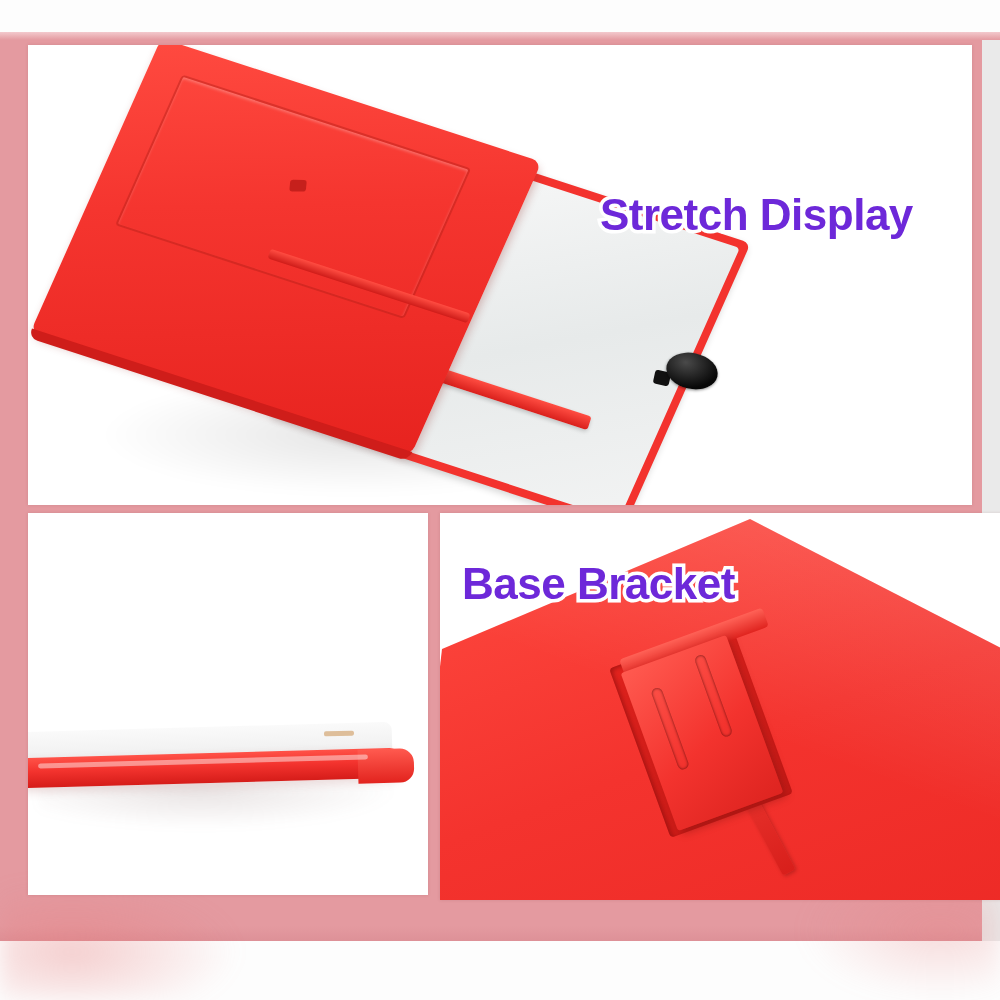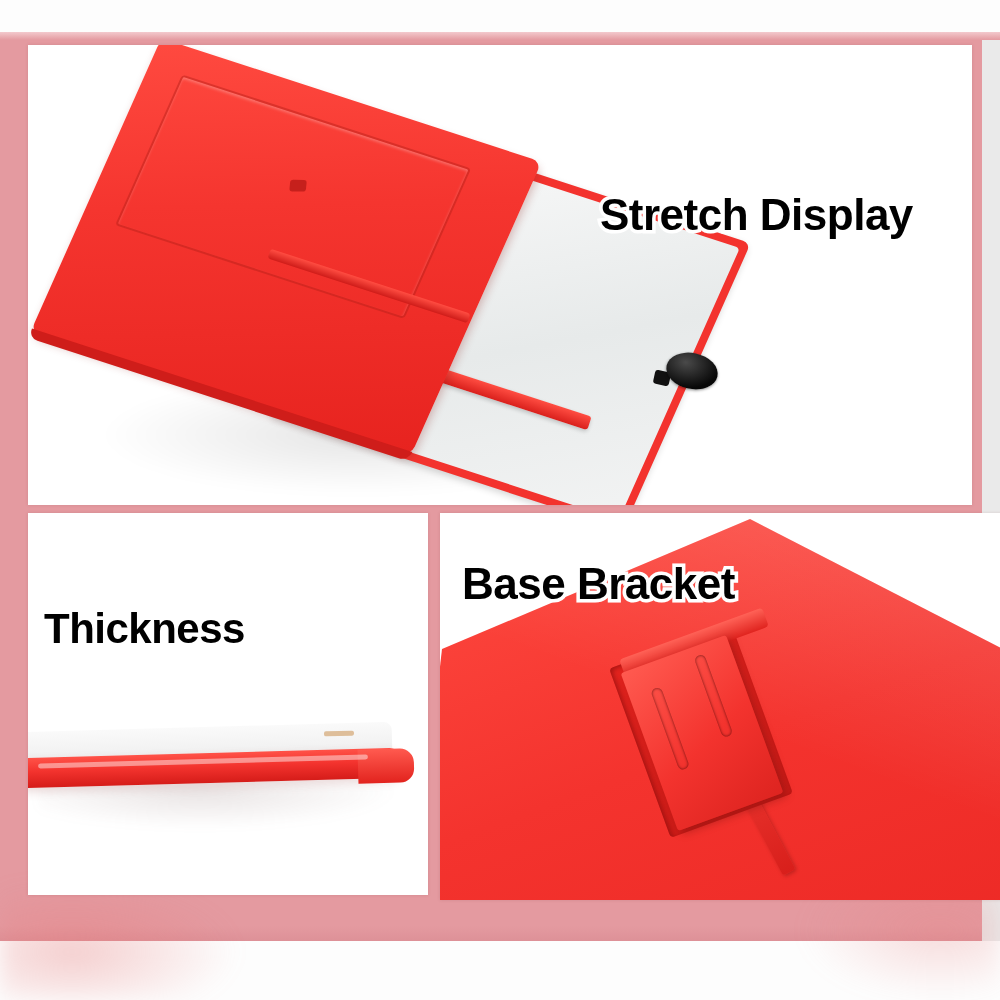--- a/index.html
+++ b/index.html
@@ -221,21 +221,21 @@
     transform:rotate(-28deg);
     border-radius:3px;
     box-shadow:1px 2px 4px rgba(110,15,12,.35);
   }
 
   
   .callout{
     position:absolute;
     font-family:"Liberation Sans", sans-serif;
     font-weight:bold;
-    color:#000000;
+    color:#6d28d9;
     letter-spacing:-0.5px;
     white-space:nowrap;
     line-height:1;
     z-index:40;
   }
   .callout.stroked{
     -webkit-text-stroke:7px #ffffff;
     paint-order:stroke fill;
     text-shadow:0 0 1px #fff;
   }
@@ -297,21 +297,20 @@
     <div class="th-scene">
       <div class="th-shadow"></div>
       <div class="th-top"></div>
       <div class="th-gold"></div>
       <div class="th-body"></div>
       <div class="th-tip"></div>
       <div class="th-hi"></div>
     </div>
   </div>
 
-  <div class="callout" id="label-thickness">Thickness</div>
 
   <div class="panel panel-shadow" id="panel-br">
     <div class="bb-scene">
       <div class="bb-body"></div>
       <div class="bb-sheen"></div>
       <div class="bb-leg"></div>
       <div class="bb-well"></div>
       <div class="bb-lip"></div>
       <div class="bb-flap">
         <div class="bb-slot bb-slot-a"></div>

